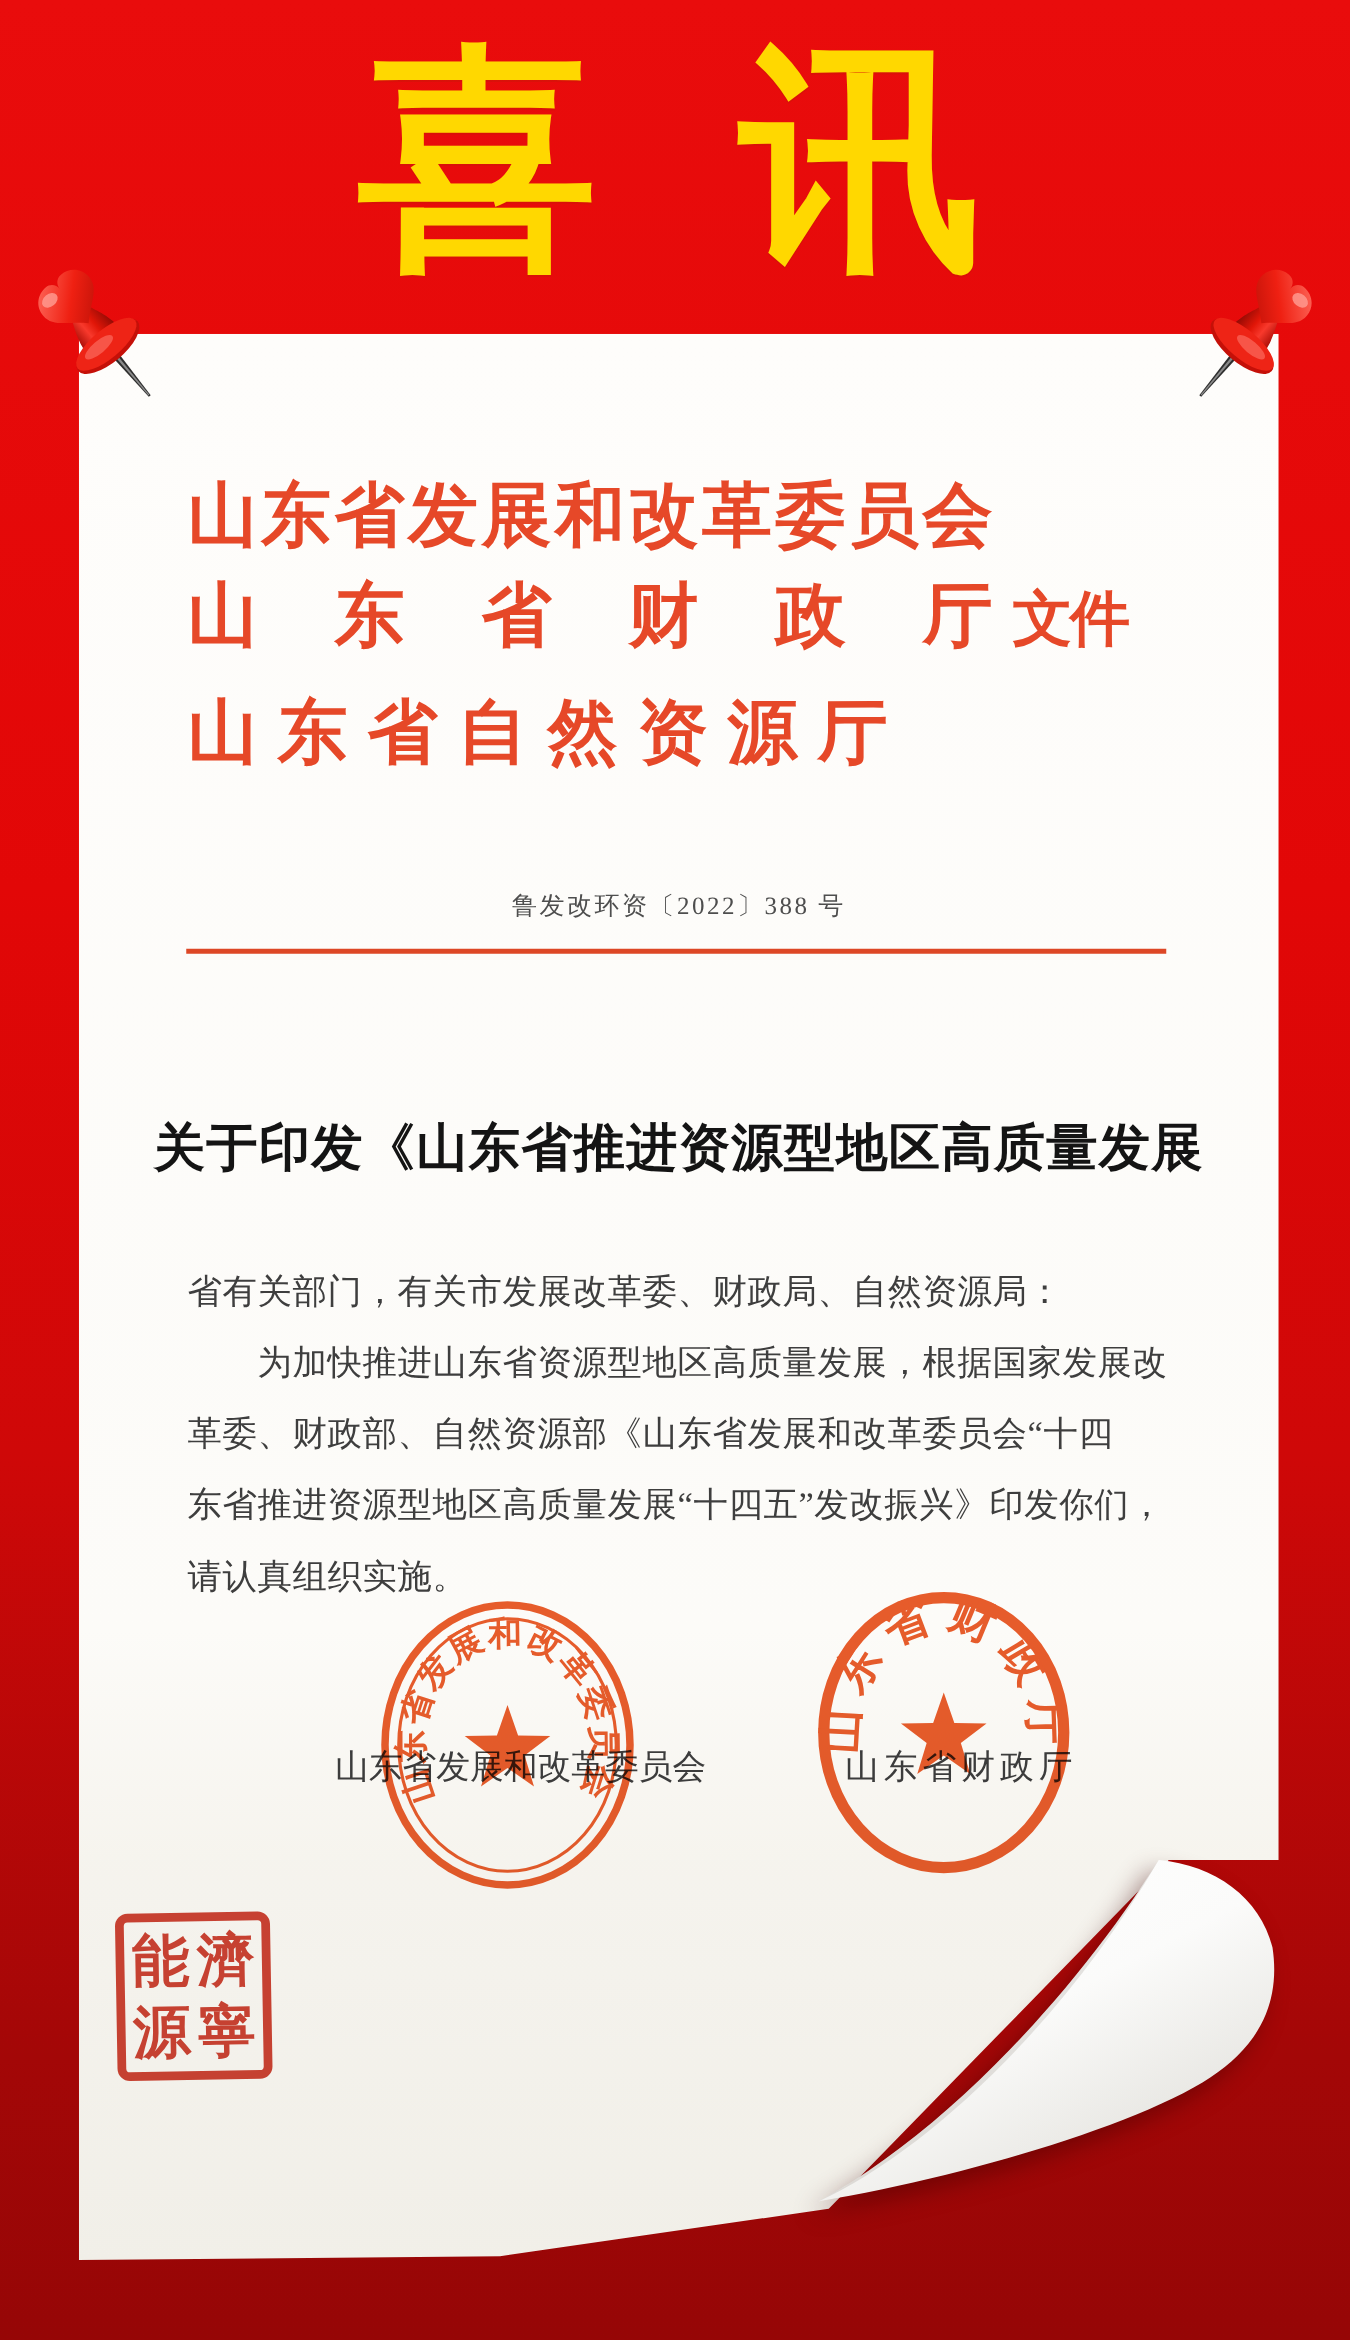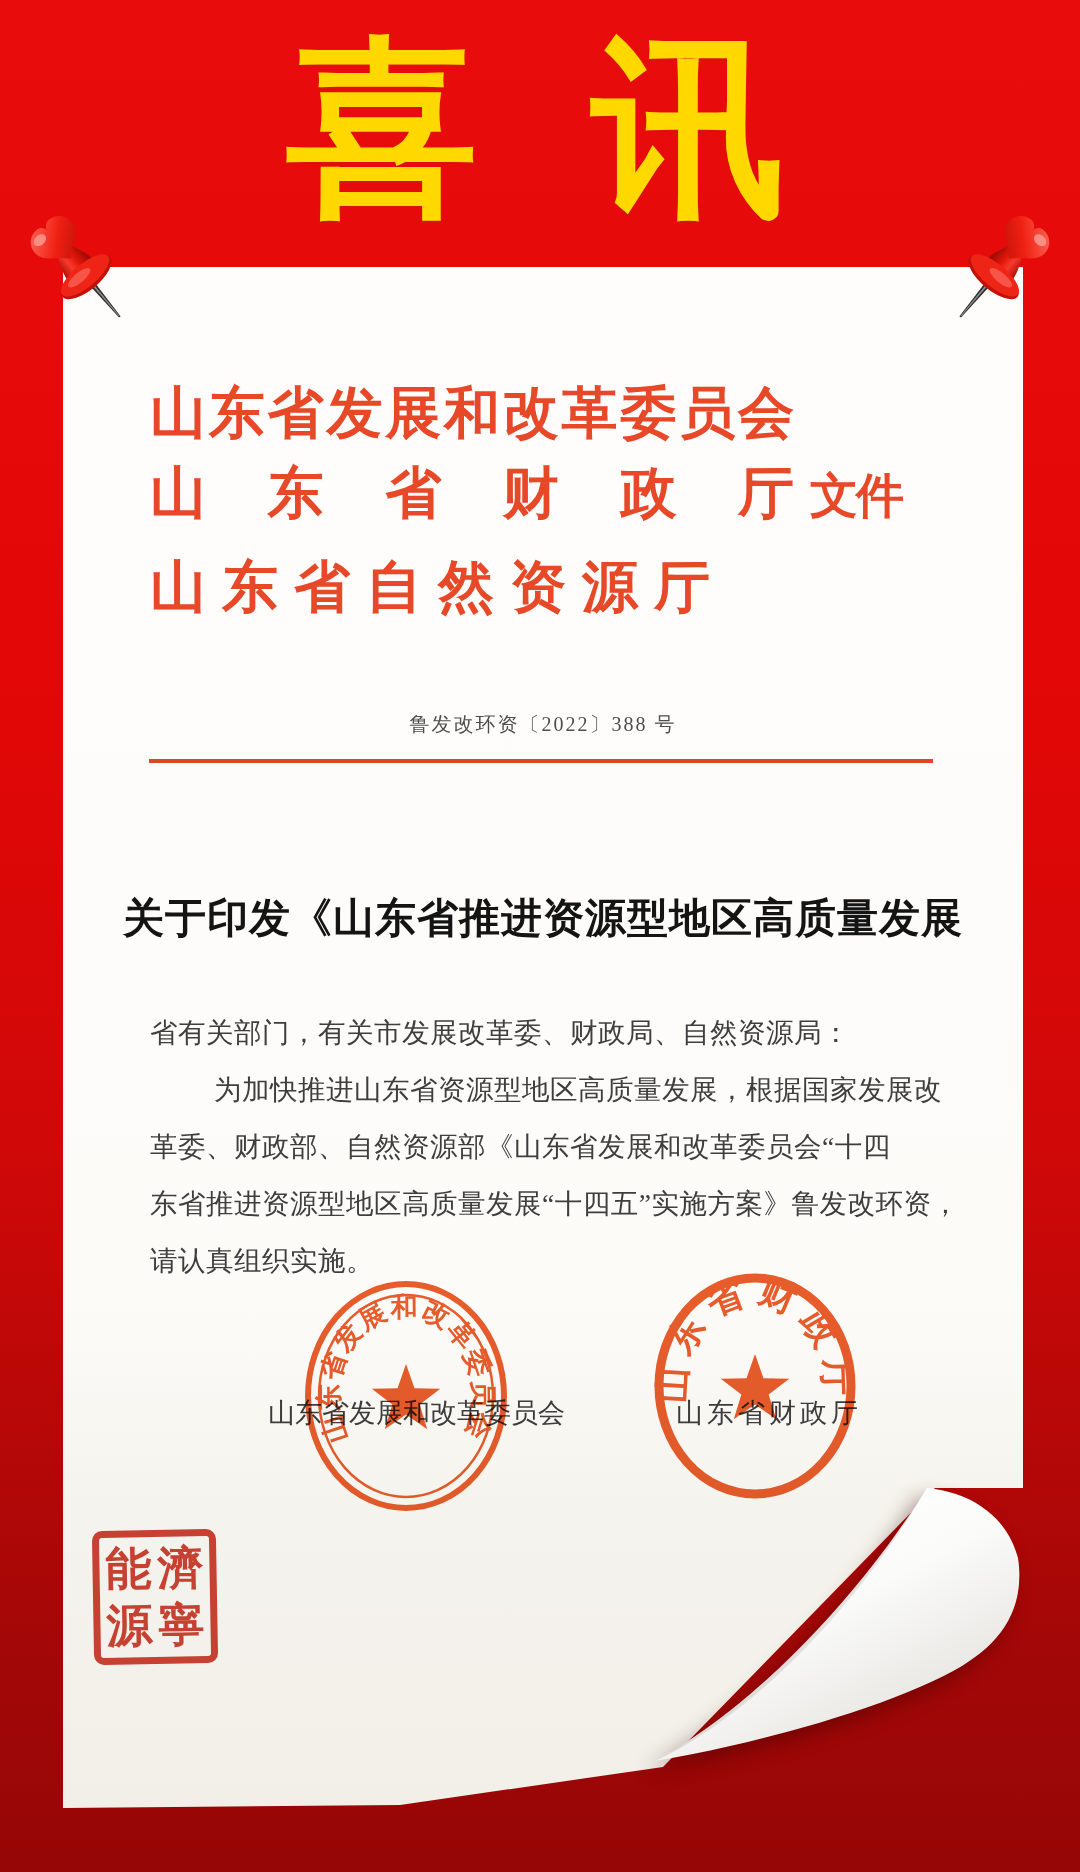--- a/index.html
+++ b/index.html
@@ -48,21 +48,21 @@
   .doc-title{
     position:absolute;left:0;width:960px;text-align:center;color:#141414;
     font-weight:bold;font-size:41px;letter-spacing:1px;white-space:nowrap;
   }
   .t1{top:586px;margin-top:38px;}
   .t2{top:646px;}
   .body-block{position:absolute;left:87px;top:748px;width:800px;}
   .body-line{
     height:57px;font-size:27.5px;color:#3e3e3e;white-space:nowrap;letter-spacing:.5px;
   }
-  .body-line.indent{text-indent:56px;text-align:center;}
+  .body-line.indent{text-indent:56px;}
   .seal-caption{
     position:absolute;top:1128px;font-size:27px;color:#3c3c3c;white-space:nowrap;
   }
   .cap-left{left:205px;letter-spacing:0;}
   .cap-right{left:613px;letter-spacing:4px;}
   .seal-svg{position:absolute;left:0;top:0;width:960px;height:1543px;mix-blend-mode:multiply;pointer-events:none;}
   
   .corner-seal{
     position:absolute;left:30px;top:1263px;width:124px;height:134px;
     border:7px solid #cb3423;border-radius:10px;opacity:.92;transform:rotate(-1deg);
@@ -103,21 +103,21 @@
 
     <div class="doc-number">鲁发改环资〔2022〕388 号</div>
     <div class="rule"></div>
 
     <div class="doc-title t1">关于印发《山东省推进资源型地区高质量发展</div>
 
     <div class="body-block">
       <div class="body-line">省有关部门，有关市发展改革委、财政局、自然资源局：</div>
       <div class="body-line indent">为加快推进山东省资源型地区高质量发展，根据国家发展改</div>
       <div class="body-line">革委、财政部、自然资源部《山东省发展和改革委员会“十四</div>
-      <div class="body-line">东省推进资源型地区高质量发展“十四五”实施方案》鲁发改环资，</div>
+      <div class="body-line">东省推进资源型地区高质量发展“十四五”发改振兴》印发你们，</div>
       <div class="body-line">请认真组织实施。</div>
     </div>
 
     <div class="seal-caption cap-left">山东省发展和改革委员会</div>
     <div class="seal-caption cap-right">山东省财政厅</div>
 
     <svg class="seal-svg" viewBox="63 267 960 1543">
       <defs>
         <path id="ringPathL" d="M 350.3 1441.9 A 68 80 0 1 1 461.7 1441.9" fill="none"></path>
         <path id="ringPathR" d="M 687.4 1407.2 A 70 82 0 1 1 822.6 1407.2" fill="none"></path>

